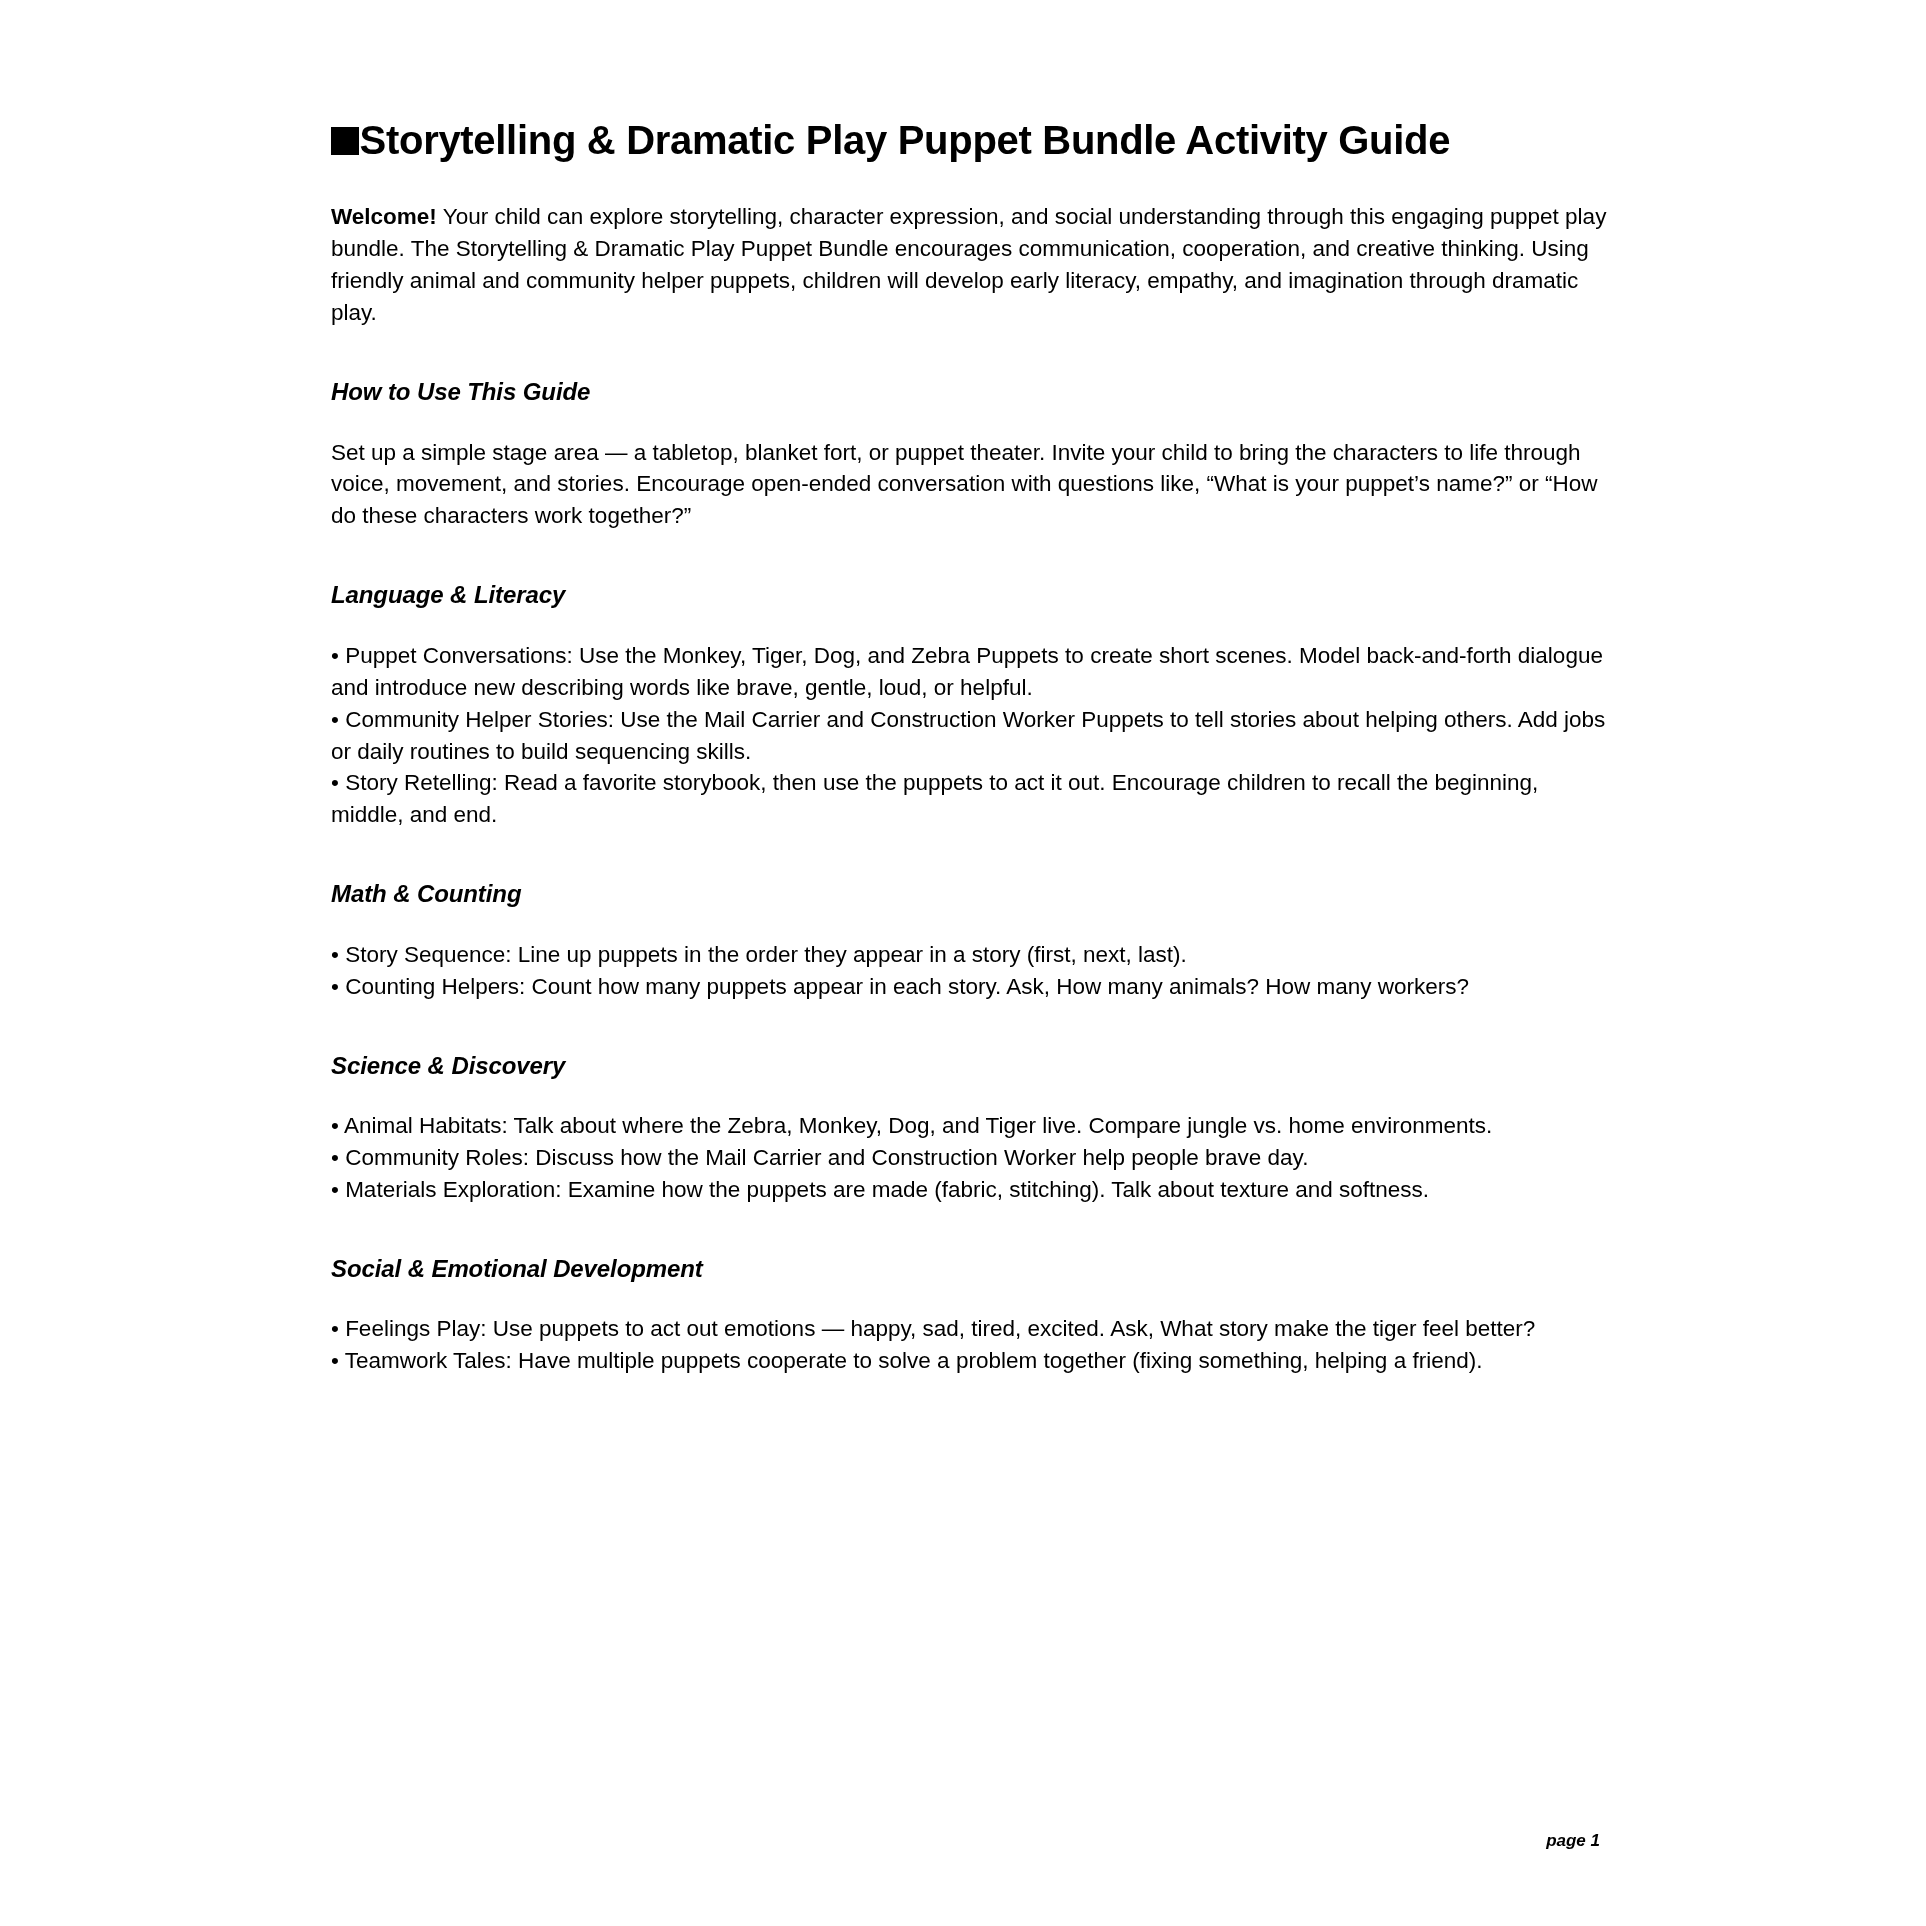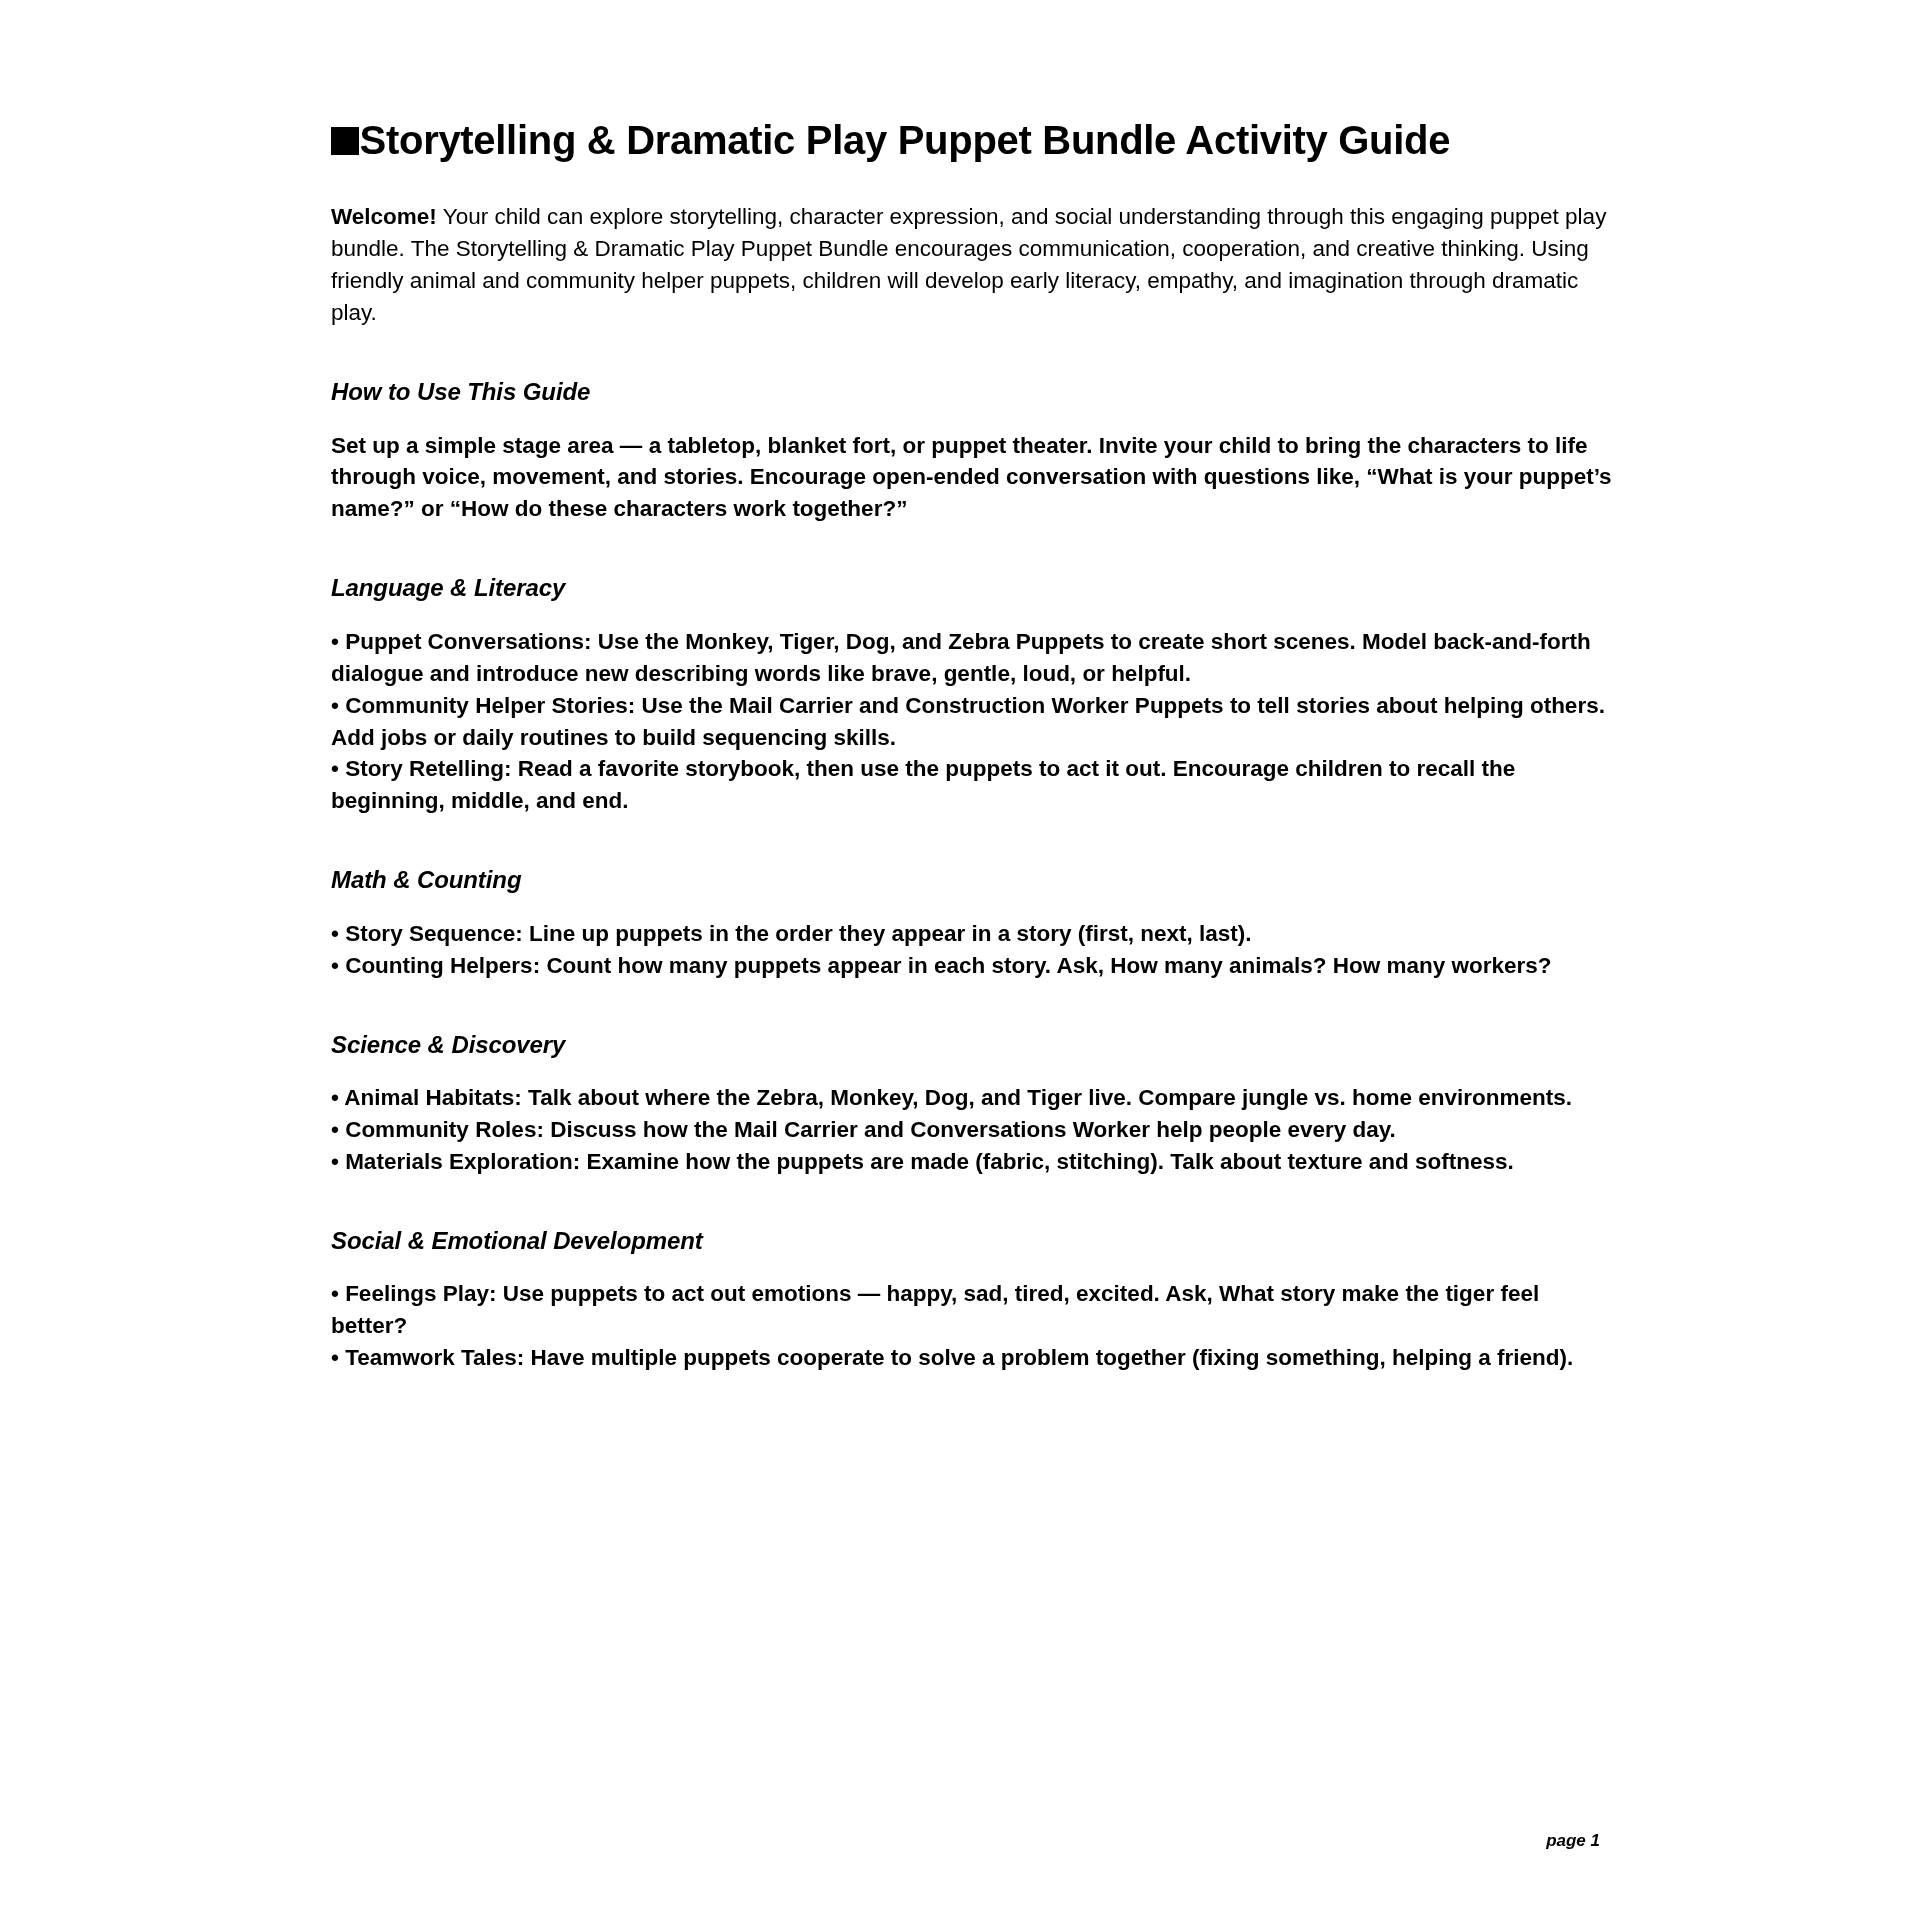--- a/index.html
+++ b/index.html
@@ -73,22 +73,21 @@
   }
   .section-heading {
     font-size: 24px;
     font-weight: bold;
     font-style: italic;
     line-height: 1.1;
     margin: 0 0 0 0;
     letter-spacing: -0.1px;
   }
   .section-body {
-    margin-top: 24px;
-    font-weight: bold;
+    margin-top: 31px;
   }
   .bullet-line {
     font-size: 22.5px;
     line-height: 1.42;
     margin: 0;
     text-align: left;
   }
 
   
   #page-footer {
@@ -136,21 +135,21 @@
       <div class="section-body">
         <p class="bullet-line">• Story Sequence: Line up puppets in the order they appear in a story (first, next, last).</p>
         <p class="bullet-line">• Counting Helpers: Count how many puppets appear in each story. Ask, How many animals? How many workers?</p>
       </div>
     </div>
 
     <div class="section">
       <h3 class="section-heading">Science &amp; Discovery</h3>
       <div class="section-body">
         <p class="bullet-line">• Animal Habitats: Talk about where the Zebra, Monkey, Dog, and Tiger live. Compare jungle vs. home environments.</p>
-        <p class="bullet-line">• Community Roles: Discuss how the Mail Carrier and Conversations Worker help people every day.</p>
+        <p class="bullet-line">• Community Roles: Discuss how the Mail Carrier and Construction Worker help people brave day.</p>
         <p class="bullet-line">• Materials Exploration: Examine how the puppets are made (fabric, stitching). Talk about texture and softness.</p>
       </div>
     </div>
 
     <div class="section">
       <h3 class="section-heading">Social &amp; Emotional Development</h3>
       <div class="section-body">
         <p class="bullet-line">• Feelings Play: Use puppets to act out emotions — happy, sad, tired, excited. Ask, What story make the tiger feel better?</p>
         <p class="bullet-line">• Teamwork Tales: Have multiple puppets cooperate to solve a problem together (fixing something, helping a friend).</p>
       </div>

